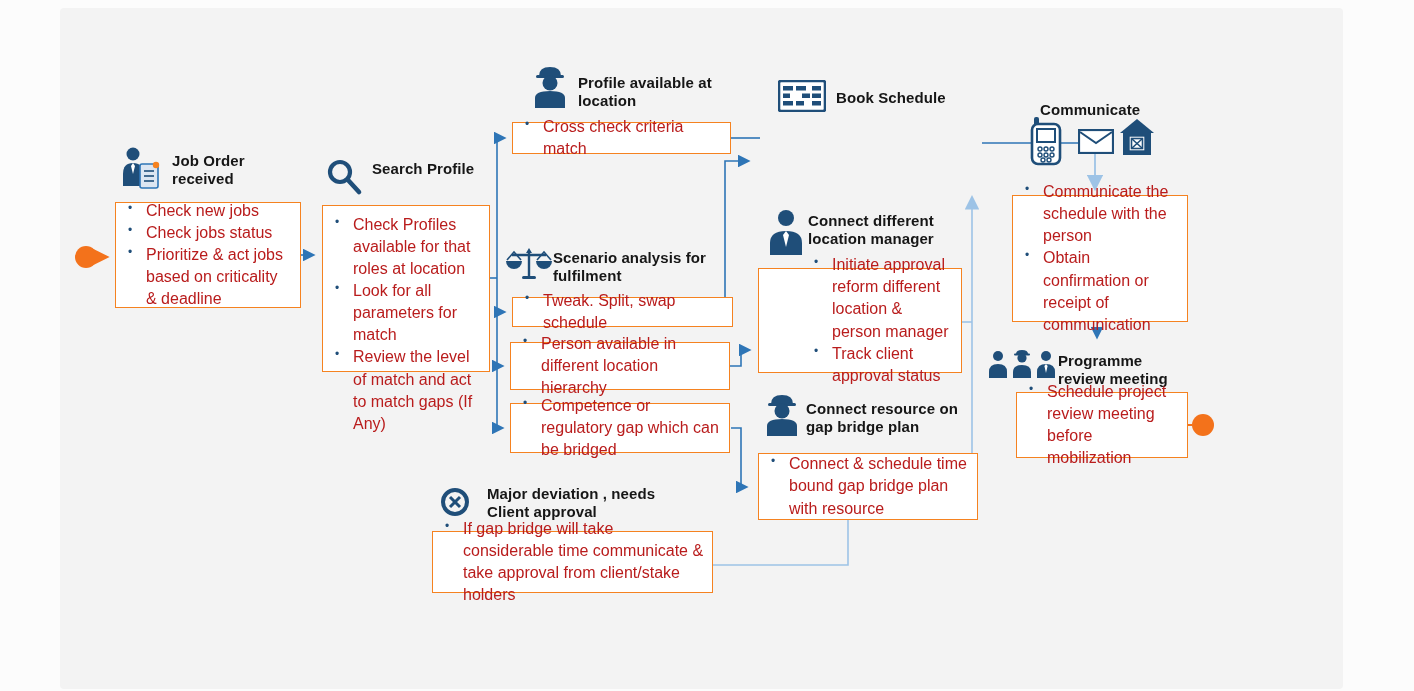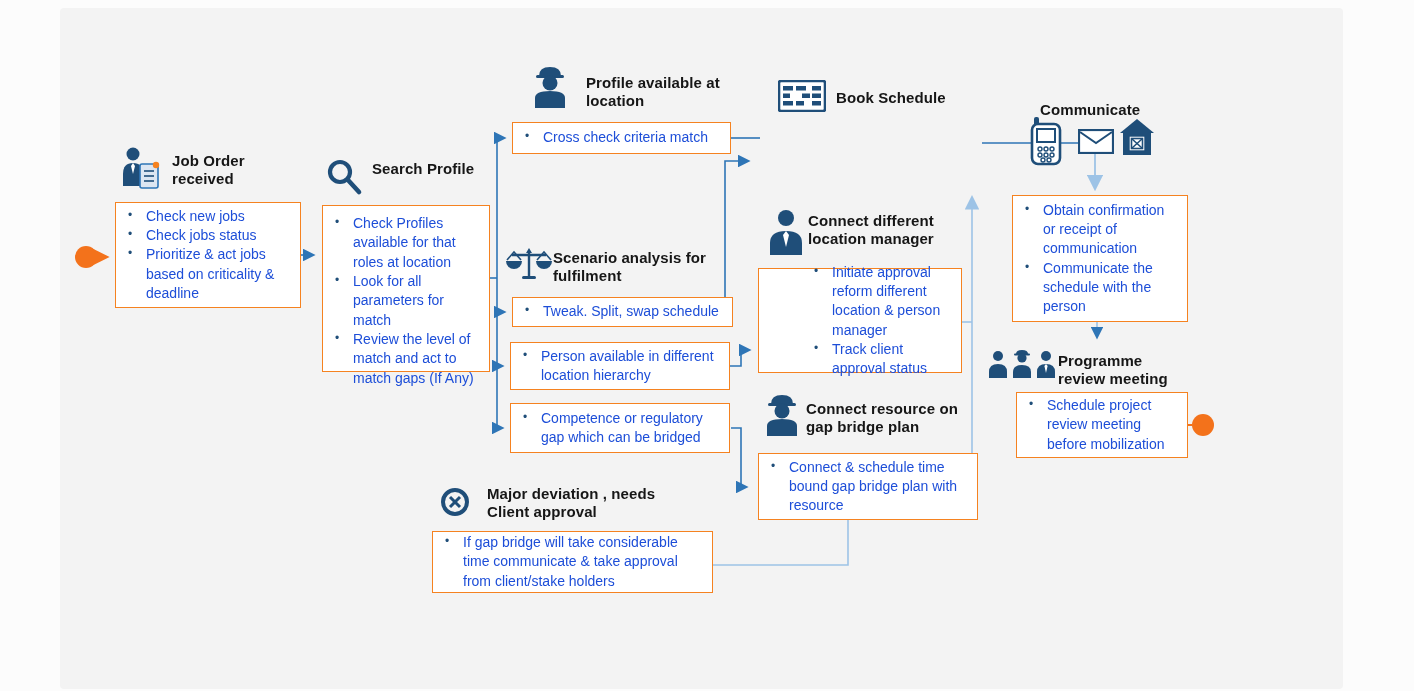--- a/index.html
+++ b/index.html
@@ -18,22 +18,22 @@
   .ttl{
     position:absolute;font-weight:bold;font-size:15px;line-height:1.22;
     color:#161616;letter-spacing:.1px;
   }
   .box{
     position:absolute;background:#ffffff;border:1.6px solid #F58220;
     box-sizing:border-box;display:flex;align-items:center;
   }
   .box ul{list-style:none;margin:0;padding:6px 8px 6px 0;width:100%;}
   .box li{
-    position:relative;padding-left:30px;font-size:14px;line-height:1.38;
-    color:#1d4ed8;
+    position:relative;padding-left:30px;font-size:16px;line-height:1.38;
+    color:#b91c1c;
   }
   .box li::before{
     content:"\2022";position:absolute;left:12px;top:0;
     color:#1F4E79;font-size:12px;
   }
 </style>
 </head>
 <body>
 
 <div class="panel"></div>
@@ -127,21 +127,21 @@
   </div>
 
   <span class="ic" style="left:532px;top:64px;">
     <svg width="36" height="44" viewBox="0 0 36 44">
       <path d="M7 12 Q7 3 18 3 Q29 3 29 12 Z" fill="#1F4E79"></path>
       <rect x="4" y="11" width="28" height="3" rx="1.5" fill="#1F4E79"></rect>
       <circle cx="18" cy="19" r="7.5" fill="#1F4E79"></circle>
       <path d="M3 44 V34 Q3 27 18 27 Q33 27 33 34 V44 Z" fill="#1F4E79"></path>
     </svg>
   </span>
-  <div class="ttl" style="left:578px;top:74px;width:140px;margin-left:8px;">Profile available at location</div>
+  <div class="ttl" style="left:578px;top:74px;width:140px;">Profile available at location</div>
   <div class="box" style="left:512px;top:122px;width:219px;height:32px;">
     <ul>
       <li>Cross check criteria match</li>
     </ul>
   </div>
 
   <span class="ic" style="left:505px;top:246px;">
     <svg width="48" height="38" viewBox="0 0 48 38">
       <line x1="7" y1="9" x2="41" y2="9" stroke="#1F4E79" stroke-width="2.4"></line>
       <line x1="24" y1="5" x2="24" y2="30" stroke="#1F4E79" stroke-width="2.4"></line>
@@ -245,22 +245,22 @@
       <polygon points="17,0 0,14 34,14" fill="#1F4E79"></polygon>
       <rect x="3" y="13" width="28" height="23" fill="#1F4E79"></rect>
       <rect x="9" y="17" width="16" height="15" fill="#ffffff" stroke="#1F4E79" stroke-width="1.4"></rect>
       <rect x="11.5" y="19.5" width="11" height="10" fill="none" stroke="#1F4E79" stroke-width="1.6"></rect>
       <line x1="11.5" y1="19.5" x2="22.5" y2="29.5" stroke="#1F4E79" stroke-width="1.6"></line>
       <line x1="22.5" y1="19.5" x2="11.5" y2="29.5" stroke="#1F4E79" stroke-width="1.6"></line>
     </svg>
   </span>
   <div class="box" style="left:1012px;top:195px;width:176px;height:127px;">
     <ul>
+      <li>Communicate the schedule with the person</li>
       <li>Obtain confirmation or receipt of communication</li>
-      <li>Communicate the schedule with the person</li>
     </ul>
   </div>
 
   <span class="ic" style="left:988px;top:350px;">
     <svg width="68" height="28" viewBox="0 0 68 28">
       <g fill="#1F4E79">
         <circle cx="10" cy="6" r="5"></circle>
         <path d="M1 28 V22 Q1 14 10 14 Q19 14 19 22 V28 Z"></path>
         <path d="M28 4 Q28 0 34 0 Q40 0 40 4 Z"></path>
         <rect x="26" y="3.4" width="16" height="2" rx="1"></rect>

